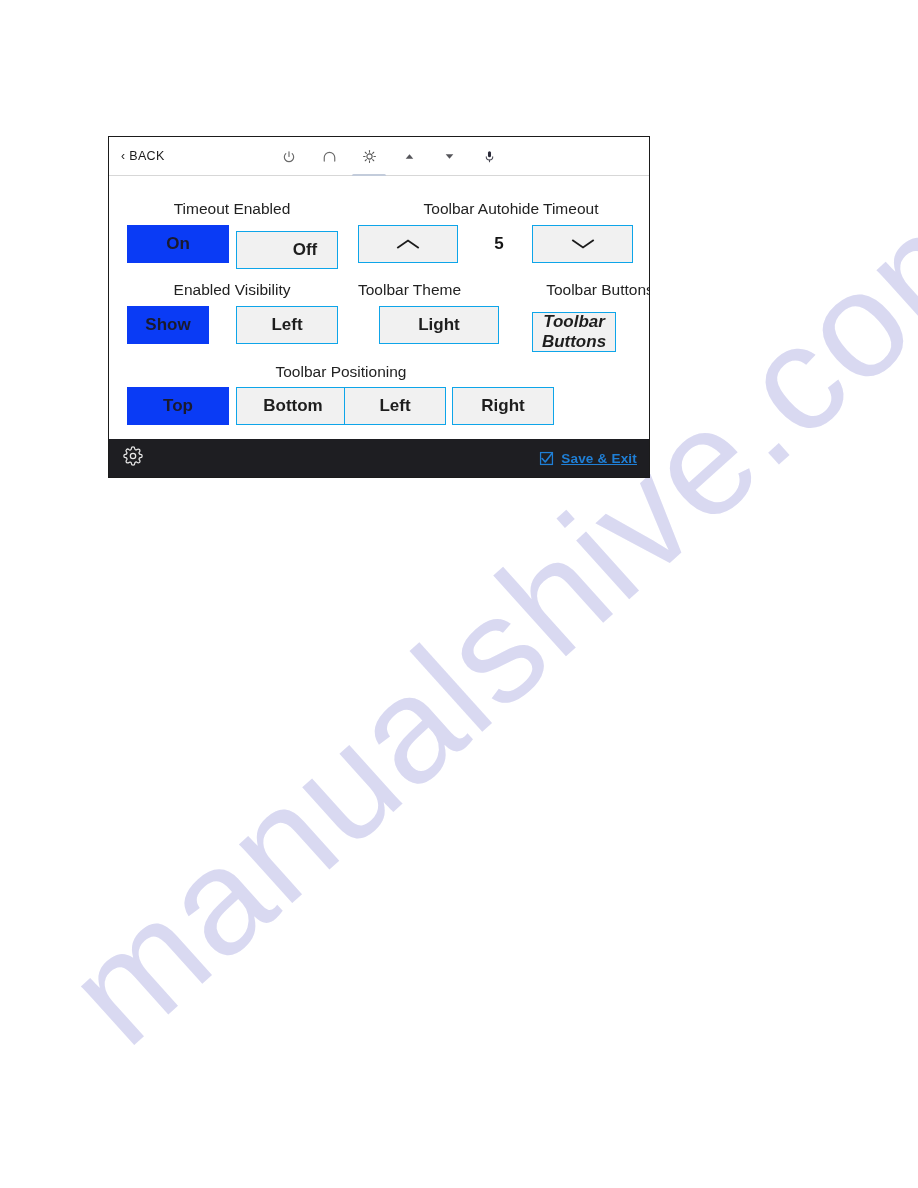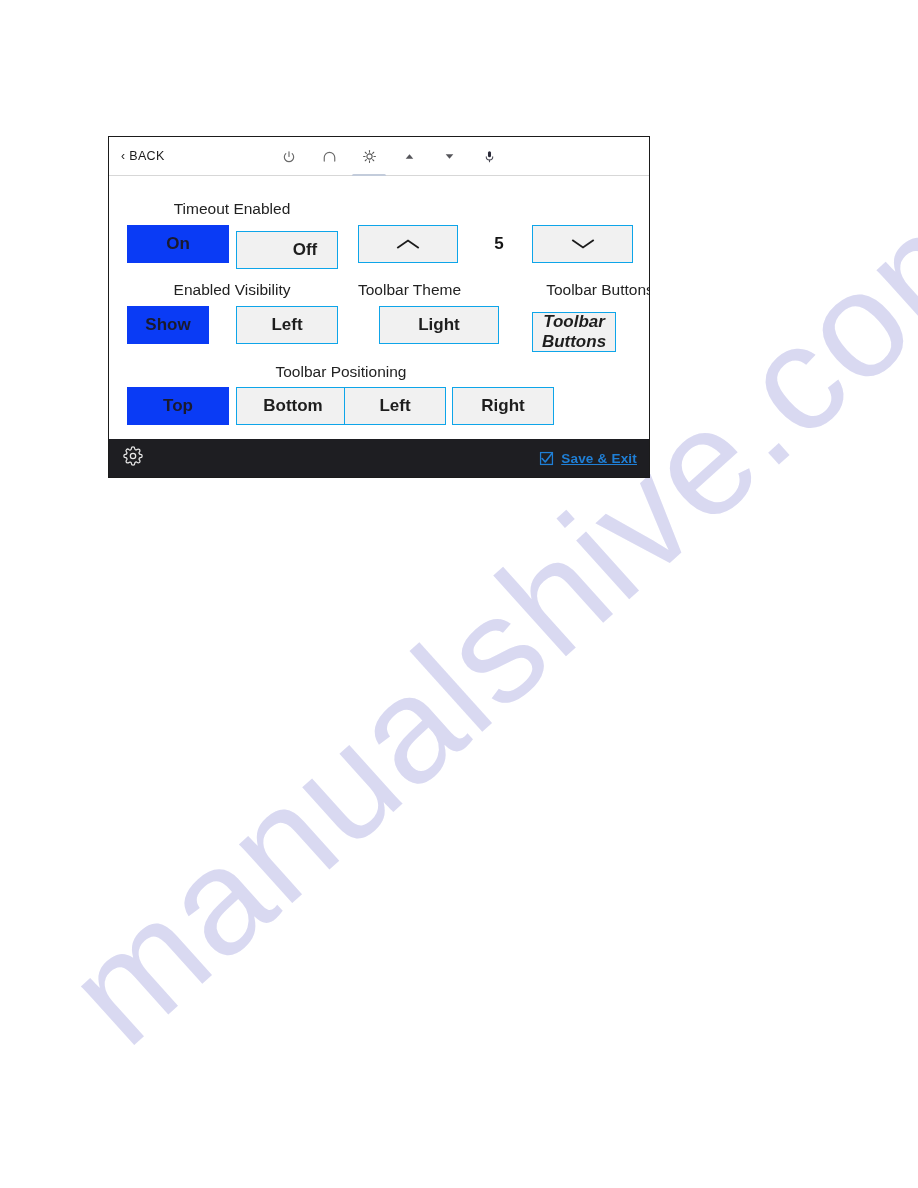--- a/index.html
+++ b/index.html
@@ -283,20 +283,21 @@
 
     </div>
   </div>
 
   <div id="settings-body">
 
     <div class="group-label" style="left:18px; top:24px; width:210px;">Timeout Enabled</div>
     <div class="opt-btn selected" style="left:18px; top:49px; width:102px;">On</div>
     <div class="opt-btn" style="left:127px; top:55px; width:102px;padding-left:36px;">Off</div>
 
+    <div class="group-label" style="left:278px; top:24px; width:248px;">Toolbar Autohide Timeout</div>
     <div class="opt-btn chev" style="left:249px; top:49px; width:100px;">
       <span>
         <svg width="28" height="16" viewBox="0 0 28 16" fill="none" stroke="#1b1b1b" stroke-width="1.8" stroke-linecap="square">
           <path d="M4 11.5 L14 4.5 L24 11.5"></path>
         </svg>
       </span>
     </div>
     <div class="stepper-value" style="left:360px; top:58px; width:60px;">5</div>
     <div class="opt-btn chev" style="left:423px; top:49px; width:101px;">
       <span>

